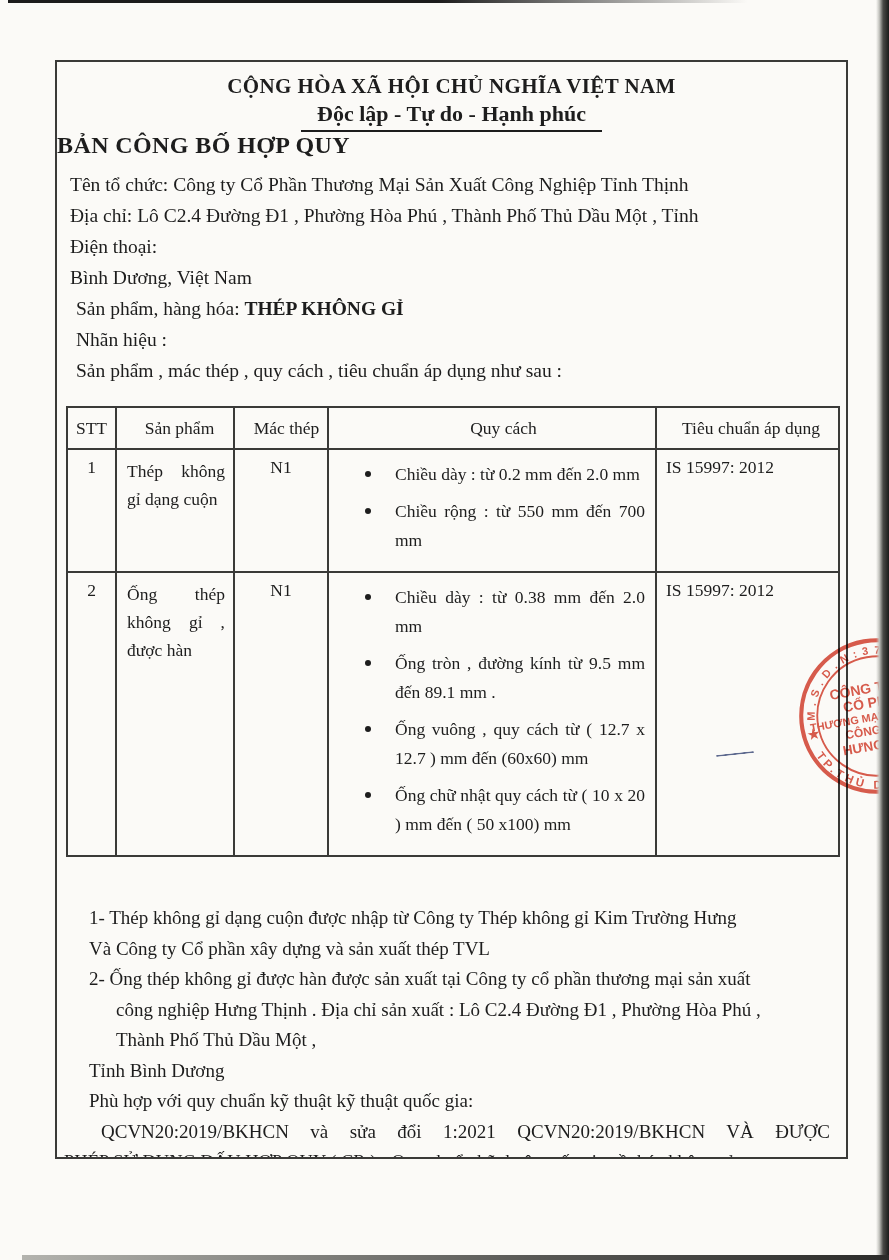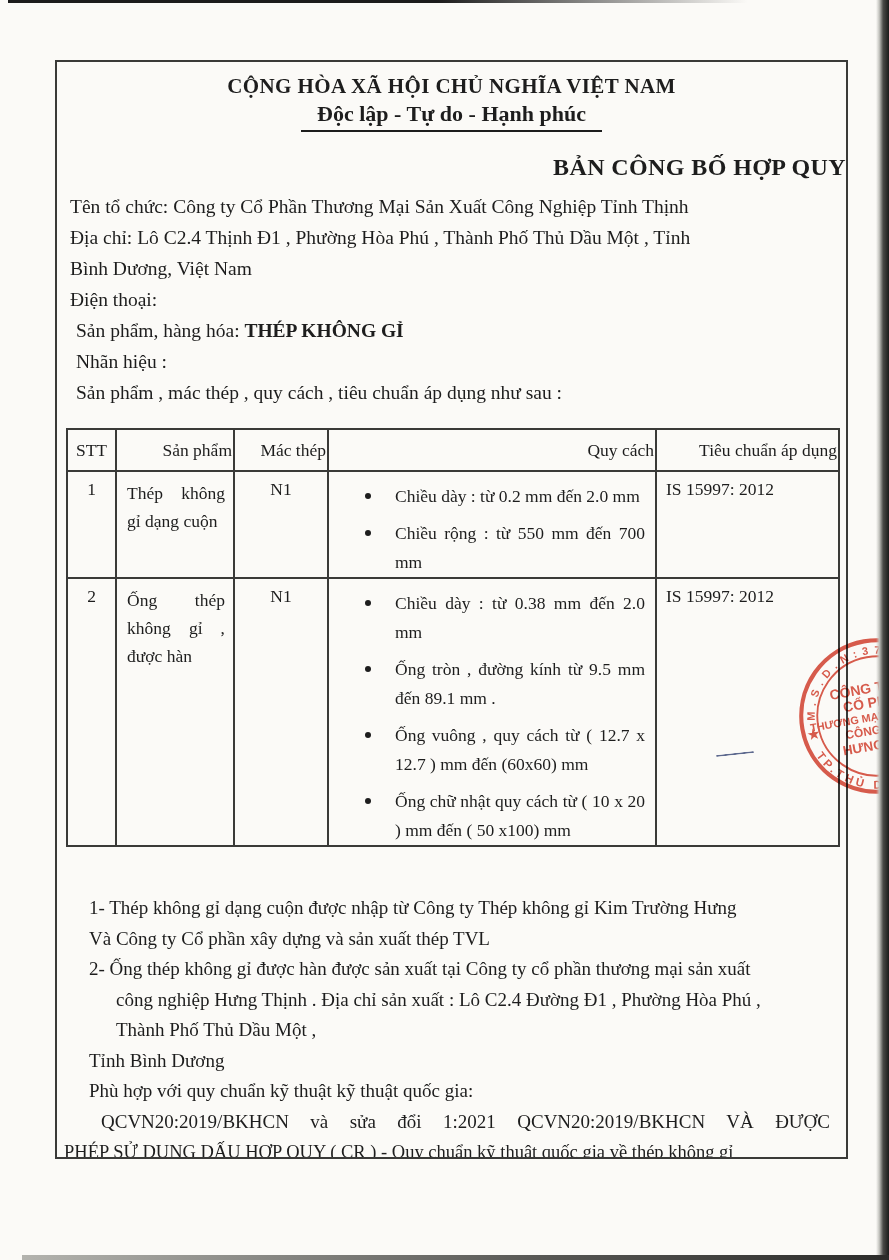--- a/index.html
+++ b/index.html
@@ -15,38 +15,38 @@
     background:linear-gradient(to right,rgba(250,250,247,0) 0,#c4c4bf 25%,#4a4a47 55%,#1b1b1a 100%);}
   .scan-bottom{position:absolute;bottom:0;left:22px;right:0;height:5px;z-index:30;
     background:linear-gradient(to right,#b3b3ae 0,#575754 60%,#2c2c2a 100%);}
   
   .frame{position:absolute;left:55px;top:60px;width:789px;height:1095px;
     border:2px solid #3a3a38;overflow:hidden;}
   .nat-line1{margin-top:12px;text-align:center;font-weight:bold;font-size:21px;letter-spacing:.4px;}
   .nat-line2{text-align:center;margin-top:2px;}
   .motto{display:inline-block;font-weight:bold;font-size:22px;
     border-bottom:2.5px solid #1d1d1d;padding:0 16px 3px 16px;}
-  .doc-title{text-align:right;font-weight:bold;font-size:24px;margin-top:22px;letter-spacing:.4px;}
+  .doc-title{text-align:left;font-weight:bold;font-size:24px;letter-spacing:.4px;}
   .doc-no{text-align:center;font-size:18.5px;margin-top:8px;}
   .info{margin:10px 14px 0 13px;font-size:19.5px;line-height:31px;}
   .indent{padding-left:6px;}
   
   table.spec{border-collapse:collapse;margin:20px 0 0 9px;width:772px;font-size:17.5px;
     table-layout:fixed;}
   table.spec th,table.spec td{border:2px solid #3a3a38;vertical-align:top;font-weight:normal;}
   .c-stt{width:49px;}.c-sp{width:118px;}.c-mac{width:94px;}.c-qc{width:328px;}.c-tc{width:183px;}
-  th{height:38px;vertical-align:middle !important;text-align:right;font-size:17.5px;}
+  th{height:38px;vertical-align:middle !important;text-align:center;font-size:17.5px;}
   .th-stt{text-align:center;}
   .th-sp{padding-left:10px;}
   .th-mac{padding-left:12px;}
   .th-qc{padding-left:24px;}
   .th-tc{padding-left:8px;}
   .stt-cell,.mac-cell{text-align:center;padding-top:7px;}
   .sp-cell{padding:7px 8px 0 10px;text-align:justify;line-height:28px;}
-  .qc-cell{padding:2px 4px 0 0;}
+  .qc-cell{padding:2px 4px 16px 0;}
   .tc-cell{padding:7px 4px 0 9px;border-radius:10px;}
   .spec-item{position:relative;margin:8px 6px 0 0;padding-left:66px;text-align:justify;line-height:29px;}
   .spec-item::before{content:"";position:absolute;left:36px;top:11px;width:6px;height:6px;
     border-radius:50%;background:#1d1d1d;}
   
   .notes{margin:46px 14px 0 32px;font-size:19px;line-height:30.5px;}
   .note-cont{padding-left:27px;}
   .conf1{margin-left:12px;width:729px;text-align:justify;text-align-last:justify;}
   .conf2{margin-left:-25px;white-space:nowrap;font-size:18.5px;}
   
@@ -64,23 +64,23 @@
 
   <div class="nat-line1">CỘNG HÒA XÃ HỘI CHỦ NGHĨA VIỆT NAM</div>
   <div class="nat-line2">
     <span class="motto">Độc lập - Tự do - Hạnh phúc</span>
   </div>
 
   <div class="doc-title">BẢN CÔNG BỐ HỢP QUY</div>
 
   <div class="info">
     <div>Tên tổ chức: Công ty Cổ Phần Thương Mại Sản Xuất Công Nghiệp Tỉnh Thịnh</div>
-    <div>Địa chỉ: Lô C2.4 Thịnh Đ1 , Phường Hòa Phú , Thành Phố Thủ Dầu Một , Tỉnh</div>
+    <div>Địa chỉ: Lô C2.4 Đường Đ1 , Phường Hòa Phú , Thành Phố Thủ Dầu Một , Tỉnh</div>
+    <div>Điện thoại:</div>
     <div>Bình Dương, Việt Nam</div>
-    <div>Điện thoại:</div>
     <div class="indent"><span>Sản phẩm, hàng hóa: </span><b>THÉP KHÔNG GỈ</b></div>
     <div class="indent">Nhãn hiệu :</div>
     <div class="indent">Sản phẩm , mác thép , quy cách , tiêu chuẩn áp dụng như sau :</div>
   </div>
 
   <table class="spec">
     <colgroup>
         <col class="c-stt">
         <col class="c-sp">
         <col class="c-mac">

